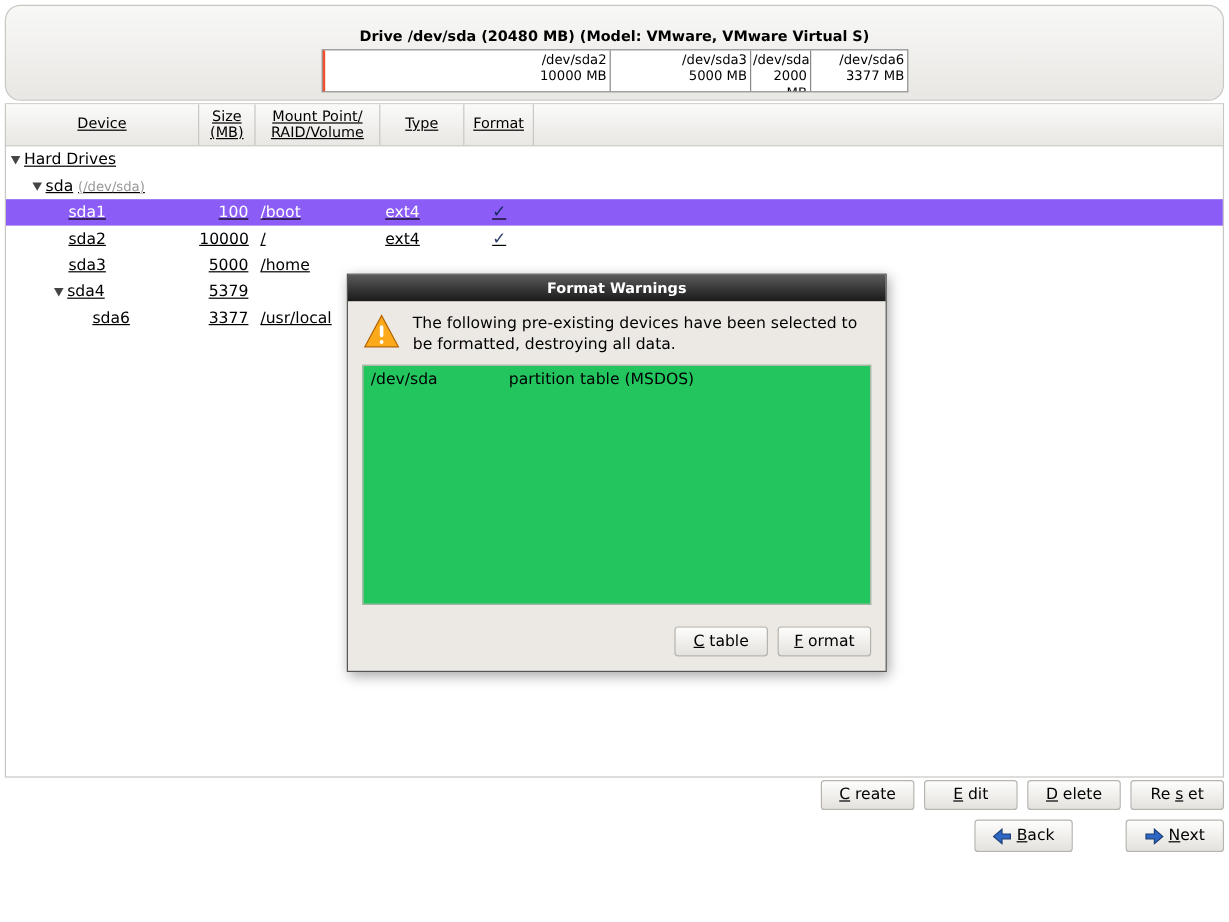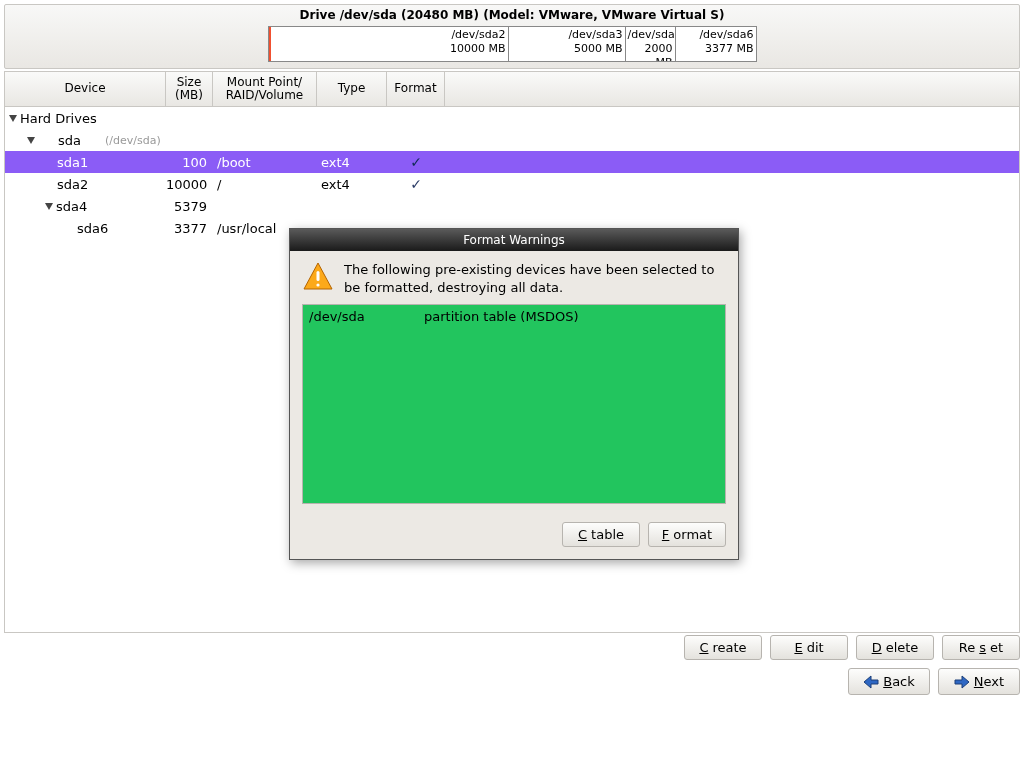--- a/index.html
+++ b/index.html
@@ -1,58 +1,58 @@
 <!DOCTYPE html>
 <html><head>
   <meta charset="utf-8">
   <style>
     * { box-sizing: border-box; margin: 0; padding: 0; }
     body { font-family: "DejaVu Sans", Arial, sans-serif; font-size: 12px; background: #fff; width: 1024px; height: 768px; position: relative; color: #000; overflow: hidden; }
 
-    .top-panel { margin: 4px 4px 2px 4px; background: linear-gradient(#f8f8f7, #e9e7e3); border: 1px solid #c9c7c3; border-radius: 2px; padding: 3px 6px 6px 6px; text-align: center; }
+    .top-panel { margin: 4px 4px 2px 4px; background: linear-gradient(#f8f8f7, #e9e7e3); border: 1px solid #c9c7c3; border-radius: 13px; padding: 18px 6px 6px 6px; text-align: center; }
     .drive-title { font-weight: bold; font-size: 12px; margin-bottom: 4px; display: inline-block; }
     .part-diagram { display: inline-block; border: 1px solid #888; background: #fff; height: 36px; font-size: 11px; text-align: right; }
     .part-diagram .slot { display: inline-block; height: 34px; border-right: 1px solid #888; vertical-align: top; padding: 1px 2px; line-height: 1.25; }
     .part-diagram .slot:last-child { border-right: none; }
     .part-diagram .slot.first { border-left: 2px solid #f05030; }
 
-    .tree-panel { margin: 2px 4px; border: 1px solid #c9c7c3; background: #fff; height: 562px; position: relative; }
+    .tree-panel { margin: 2px 4px; border: 1px solid #c9c7c3; background: #fff; height: 562px; position: relative; text-decoration: underline; }
     .tree-header { display: flex; background: linear-gradient(#fafaf9,#e9e7e3); border-bottom: 1px solid #c9c7c3; height: 35px; }
     .tree-header .hcell { border-right: 1px solid #c9c7c3; display: flex; align-items: center; justify-content: center; text-align: center; font-size: 12px; line-height: 1.1; }
     .col-device { width: 161px; }
     .col-size   { width: 47px; }
     .col-mount  { width: 104px; }
     .col-type   { width: 70px; }
     .col-format { width: 58px; }
     .col-rest   { flex: 1; }
     .tree-body { }
     .tree-row { display: flex; align-items: center; height: 22px; font-size: 13px; }
     .tree-row.selected { background: #8b5cf6; color: #fff; }
     .cell-device { width: 161px; display: flex; align-items: center; }
     .cell-size   { width: 47px; text-align: right; padding-right: 6px; }
     .cell-mount  { width: 104px; padding-left: 4px; }
     .cell-type   { width: 70px; padding-left: 4px; }
     .cell-format { width: 58px; text-align: center; }
     .tri { display: inline-block; width: 0; height: 0; border-left: 4px solid transparent; border-right: 4px solid transparent; border-top: 7px solid #444; margin-right: 3px; }
     .pad0 { padding-left: 4px; }
-    .pad1 { padding-left: 22px; gap: 20px; }
+    .pad1 { padding-left: 22px; }
     .pad2 { padding-left: 52px; }
     .pad3 { padding-left: 72px; }
     .dim { color: #999; font-size: 11px; padding-left: 4px; }
     .check { font-size: 14px; }
     .tree-row.selected .check { color: #102a56; }
 
     .toolbar-row { margin: 2px 4px; display: flex; justify-content: flex-end; gap: 8px; }
     .nav-row { margin: 8px 4px; display: flex; justify-content: flex-end; gap: 8px; }
     .btn { background: linear-gradient(#fdfdfc,#e4e2dd); border: 1px solid #b7b4af; border-radius: 3px; padding: 4px 12px; font-size: 13px; min-width: 78px; text-align: center; cursor: default; display: inline-flex; align-items: center; justify-content: center; gap: 4px; }
-    .btn.primary { min-width: 82px; padding: 5px 12px; }
+    .btn.primary { min-width: 82px; padding: 5px 12px; margin-left: 36px; }
     .u { text-decoration: underline; }
 
     .dialog { position: absolute; left: 289px; top: 228px; width: 450px; background: #ece9e4; border: 1px solid #555; box-shadow: 2px 3px 10px rgba(0,0,0,0.35); }
-    .dlg-title { background: linear-gradient(#5a5a5a,#1a1a1a); color: #fff; font-weight: normal; text-align: center; padding: 4px; font-size: 12px; }
+    .dlg-title { background: linear-gradient(#5a5a5a,#1a1a1a); color: #fff; font-weight: bold; text-align: center; padding: 4px; font-size: 12px; }
     .dlg-body { padding: 10px 12px 12px 12px; }
     .dlg-msg-row { display: flex; align-items: flex-start; gap: 10px; margin-bottom: 8px; }
     .warn-icon { width: 32px; height: 32px; flex-shrink: 0; }
     .dlg-msg { font-size: 13px; line-height: 1.35; }
     .dlg-list { background: #22c55e; border: 1px solid #b7b4af; height: 200px; padding: 4px 6px; font-size: 13px; }
     .dlg-list-row { display: flex; }
     .dlg-list-row .c1 { width: 115px; }
     .dlg-btns { display: flex; justify-content: flex-end; gap: 8px; margin-top: 18px; }
 
     svg.arrow { width: 16px; height: 14px; }
@@ -130,20 +130,29 @@
     <div class="tree-row">
       <div class="cell-device pad2">
           <span>sda2</span>
         </div>
       <div class="cell-size">10000</div>
       <div class="cell-mount">/</div>
       <div class="cell-type">ext4</div>
       <div class="cell-format"><span class="check" style="color:#2a3b66">✓</span></div>
     </div>
 
+    <div class="tree-row">
+      <div class="cell-device pad2">
+          <span>sda3</span>
+        </div>
+      <div class="cell-size">5000</div>
+      <div class="cell-mount">/home</div>
+      <div class="cell-type"></div>
+      <div class="cell-format"></div>
+    </div>
 
     <div class="tree-row">
       <div class="cell-device" style="padding-left:40px">
           <span class="tri"></span>
           <span>sda4</span>
         </div>
       <div class="cell-size">5379</div>
       <div class="cell-mount"></div>
       <div class="cell-type"></div>
       <div class="cell-format"></div>

